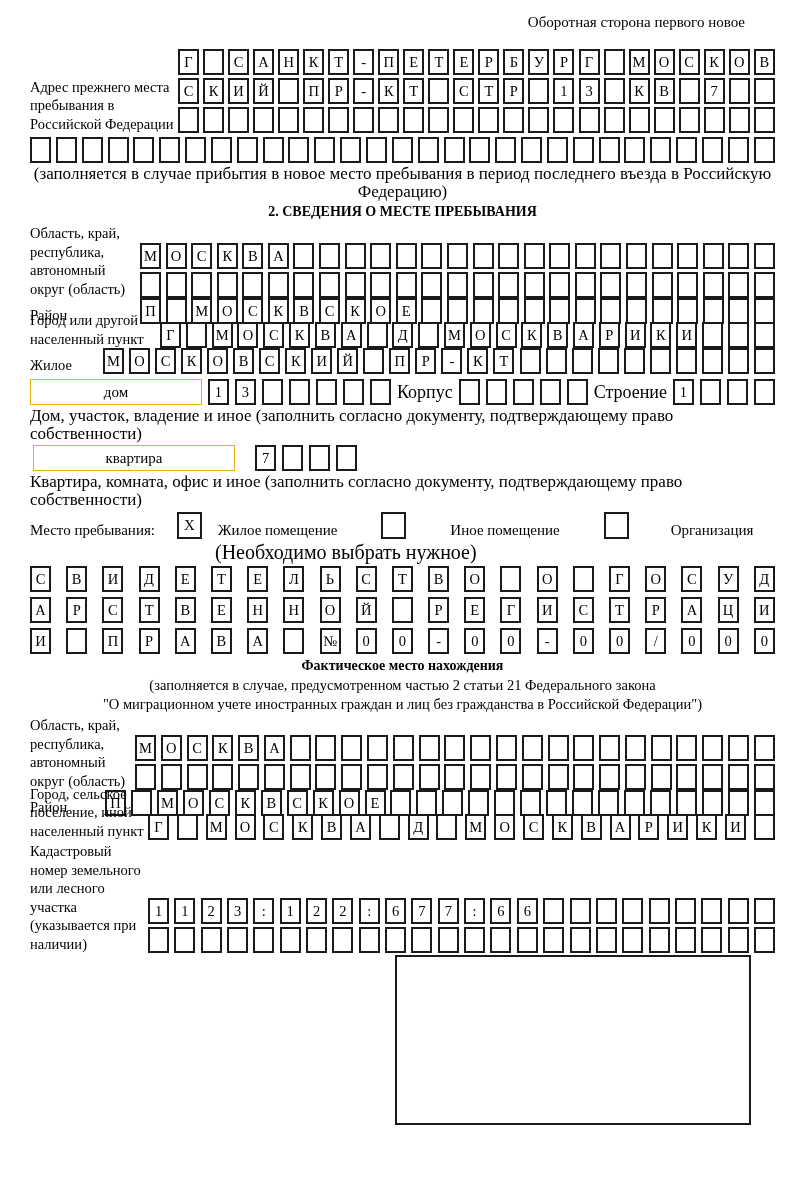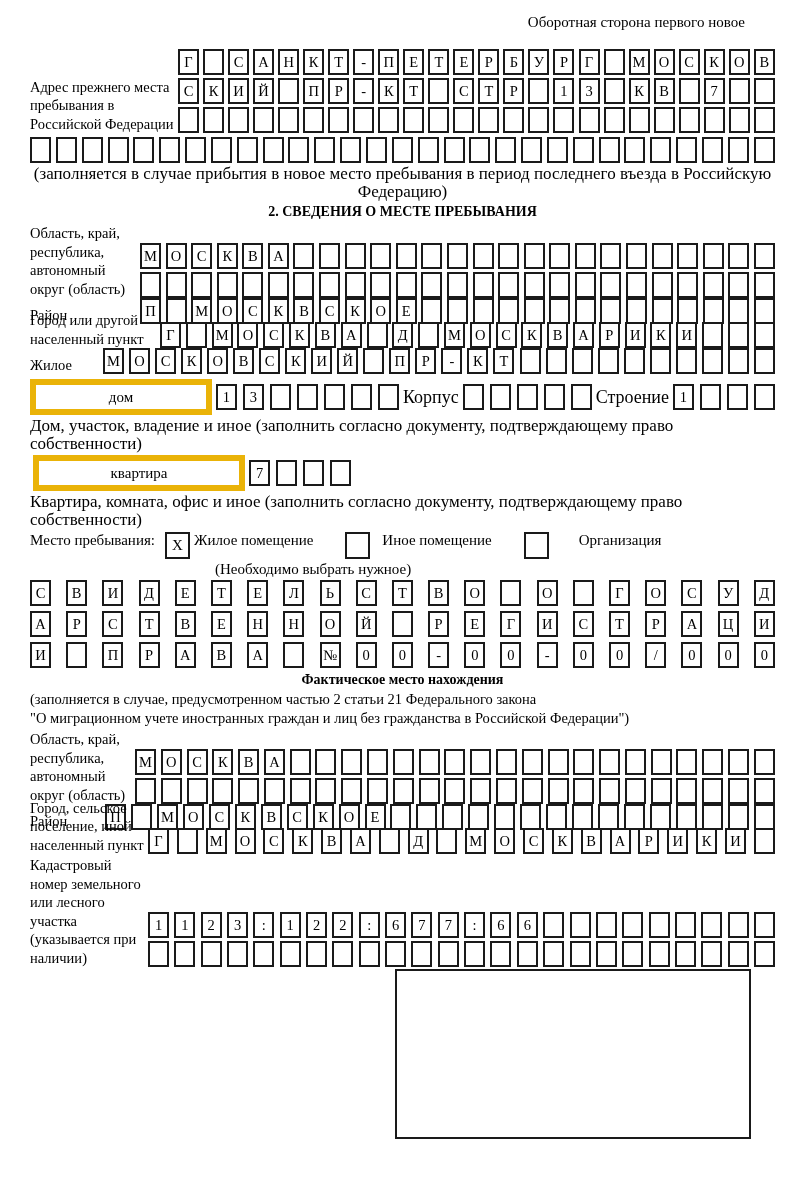--- a/index.html
+++ b/index.html
@@ -12,32 +12,32 @@
   .lw148{width:148px}.lw110{width:110px}.lw130{width:130px}.lw73{width:73px}
   .lw135{width:135px}.lw105{width:105px}.lw75{width:75px}.lw118{width:118px}
   .cells{display:flex;justify-content:space-between;flex:1;}
   .cells-stack{flex:1;display:flex;flex-direction:column;gap:3px;}
   .cell{display:inline-block;width:17px;height:22px;border:2px solid #1a1a1a;
         text-align:center;font-size:14.5px;line-height:22px;flex:none;background:#fff;}
   .cellgroup{display:flex;gap:6px;flex:none;}
   .caption{font-size:17px;line-height:18px;margin-top:2px;}
   .center{text-align:center;}
   .section-title{font-weight:bold;font-size:14px;text-align:center;margin-top:3px;}
-  .named-rect{border:6px solid #eab308;height:24px;line-height:24px;text-align:center;
+  .named-rect{border:1px solid #eab308;height:24px;line-height:24px;text-align:center;
         font-size:15px;flex:none;box-sizing:content-box;}
   .house-row{display:flex;justify-content:space-between;align-items:center;margin-top:5px;}
   .inline-label{font-size:18px;flex:none;}
-  .apt-row{display:flex;align-items:center;gap:4px;margin-top:2px;margin-left:3px;}
-  .stay-row{display:flex;align-items:flex-start;margin-top:3px;gap:0;}
+  .apt-row{display:flex;align-items:center;gap:20px;margin-top:2px;margin-left:3px;}
+  .stay-row{display:flex;align-items:flex-end;margin-top:3px;gap:12px;}
   .checkbox{display:inline-block;width:21px;height:23px;border:2px solid #1a1a1a;
         text-align:center;line-height:23px;font-size:15px;flex:none;}
   .stay-row .txt{font-size:15px;}
-  .hint{font-size:15px;margin-left:185px;margin-top:2px;}
+  .hint{font-size:20px;margin-left:185px;margin-top:2px;}
   .h-city{height:20px;}
-  .notes{font-size:14.5px;line-height:19px;}
+  .notes{text-align:center;font-size:14.5px;line-height:19px;}
   .stamp-box{margin-left:365px;width:352px;height:166px;border:2px solid #1a1a1a;margin-top:2px;}
   .mt2{margin-top:2px}.mt4{margin-top:4px}.mt18{margin-top:18px}
 </style>
 </head>
 <body>
 
 <div class="page">
 
   <div class="corner-note">Оборотная сторона первого новое</div>
 
@@ -350,21 +350,21 @@
         <span class="cell"></span>
       </div>
   </div>
   <div class="caption">Квартира, комната, офис и иное (заполнить согласно документу, подтверждающему право собственности)</div>
 
   <div class="stay-row">
     <span class="txt">Место пребывания:</span>
     <span class="checkbox" style="margin-left:10px">X</span>
     <span class="txt" style="margin-left:4px">Жилое помещение</span>
     <span class="checkbox" style="margin-left:32px"></span>
-    <span class="txt" style="margin-left:12px">Иное помещение</span>
+    <span class="txt" style="margin-left:32px">Иное помещение</span>
     <span class="checkbox" style="margin-left:32px"></span>
     <span class="txt" style="margin-left:30px">Организация</span>
   </div>
   <div class="hint">(Необходимо выбрать нужное)</div>
 
   <div class="field mt2">
     <div class="cells-stack" style="gap:5px">
       <div class="cells">
           <span class="cell">С</span>
           <span class="cell">В</span>

